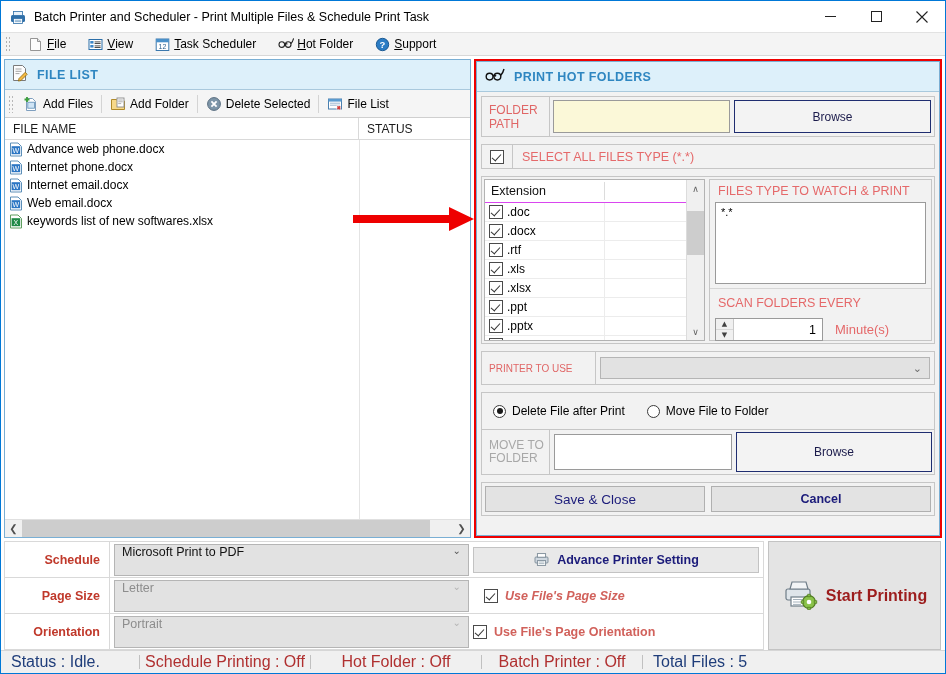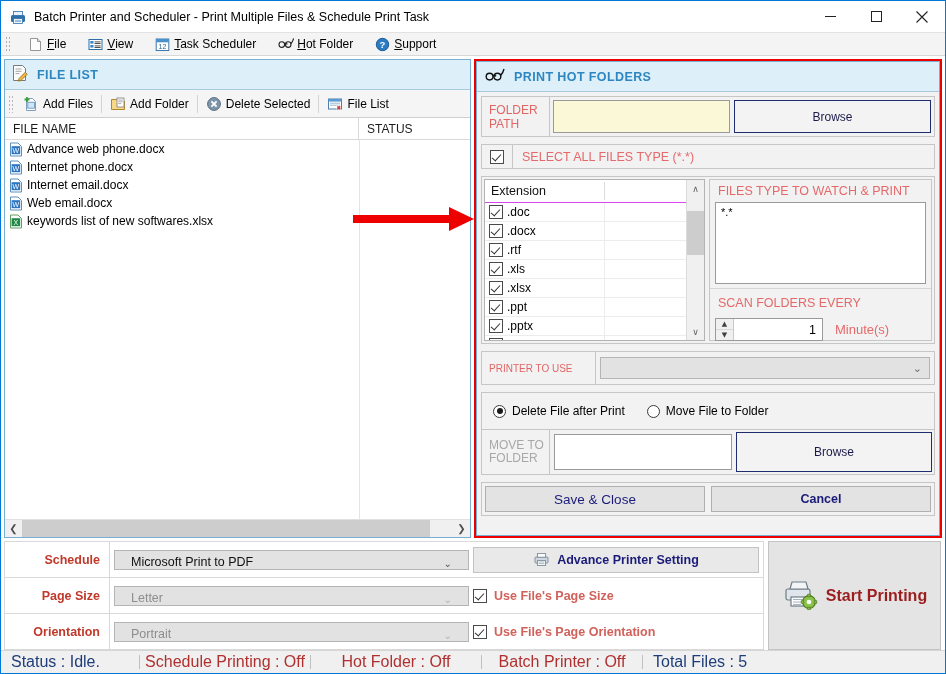--- a/index.html
+++ b/index.html
@@ -321,22 +321,22 @@
     padding: 3px 3px 0 3px;
     box-sizing: border-box;
     background:#fff;
   }
   .bl { width:760px; flex:none; display:flex; flex-direction:column; }
   .brow { display:flex; flex:1; border:1px solid #d9d9d9; border-top:none; box-sizing:border-box;}
   .brow:first-child{ border-top:1px solid #d9d9d9;}
   .blabel{ width:105px;flex:none;display:flex;align-items:center;justify-content:flex-end;padding-right:9px;font-size:12.5px;font-weight:bold;color:#c0392b; border-right:1px solid #d9d9d9; box-sizing:border-box;}
   .bfield{ flex:1; display:flex; align-items:center; padding:0 4px; min-width:0;}
   .sel{
-    flex:1; height:20px; background:#e2e2e2; border:1px solid #b5b5b5; box-sizing:border-box;
-    display:flex;align-items:flex-end; padding:0 16px; font-size:12.5px; color:#111; min-width:0;
+    flex:1; height:32px; background:#e2e2e2; border:1px solid #b5b5b5; box-sizing:border-box;
+    display:flex;align-items:flex-start; padding:0 7px; font-size:12.5px; color:#111; min-width:0;
   }
   .sel .caret{ margin-left:auto; color:#555; font-size:10px; font-family:"DejaVu Sans",sans-serif;}
   .sel.disabled{ color:#8d8d8d; }
   .sel.disabled .caret{ color:#b4b4b4;}
   .adv-btn{
     height:26px; background:#e9e9e9; border:1px solid #c3c3c3; display:flex;align-items:center;justify-content:center;
     font-size:12.5px; font-weight:bold; color:#1b1b7a; box-sizing:border-box;
   }
   .chk-lbl{ font-size:12.5px; font-weight:bold; color:#d1615b; margin-left:7px;}
   .startbox{
@@ -789,21 +789,21 @@
         </div>
       </div>
 
       <div class="brow">
         <div class="blabel">Page Size</div>
         <div class="bfield">
           <div class="sel disabled">
             <span>Letter</span>
             <span class="caret">⌄</span>
           </div>
-          <div style="width:290px;flex:none;padding-left:4px;box-sizing:border-box;">
+          <div style="width:290px;flex:none;padding-left:15px;box-sizing:border-box;font-style:italic;">
             <div style="display:flex;align-items:center;height:100%">
               <span class="cb checked"></span>
               <span class="chk-lbl">Use File's Page Size</span>
             </div>
           </div>
         </div>
       </div>
 
       <div class="brow">
         <div class="blabel">Orientation</div>

